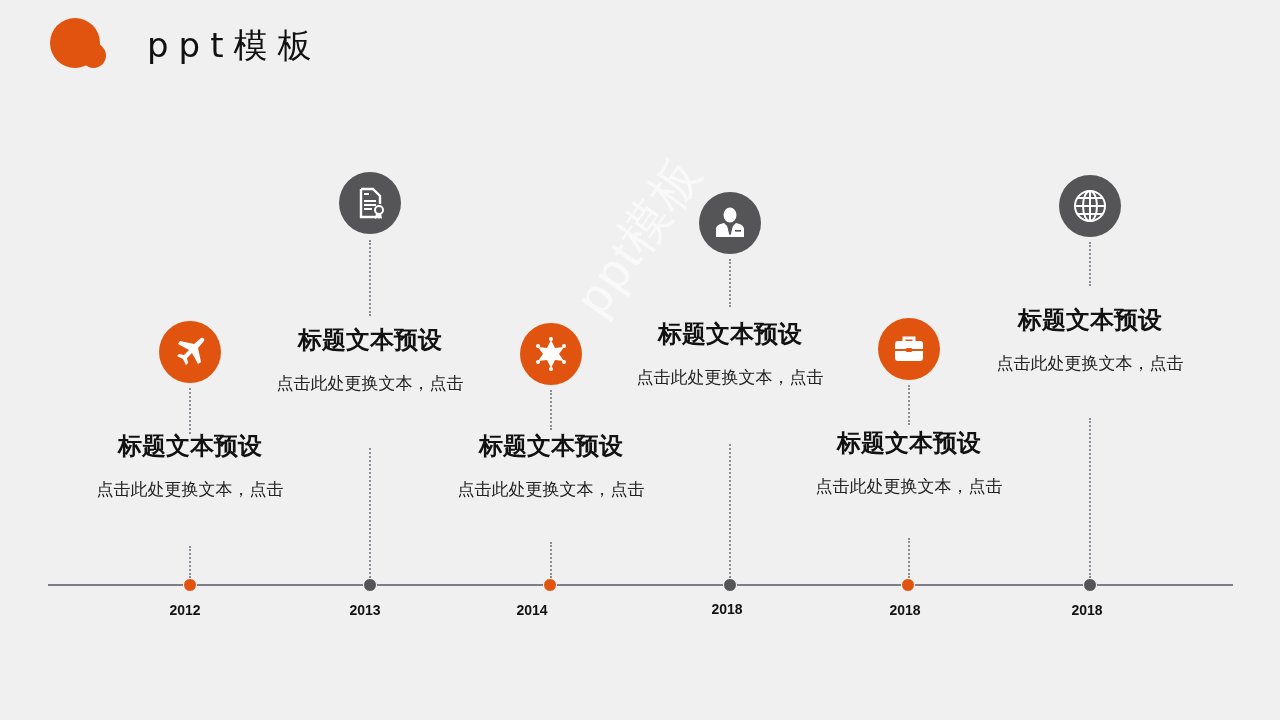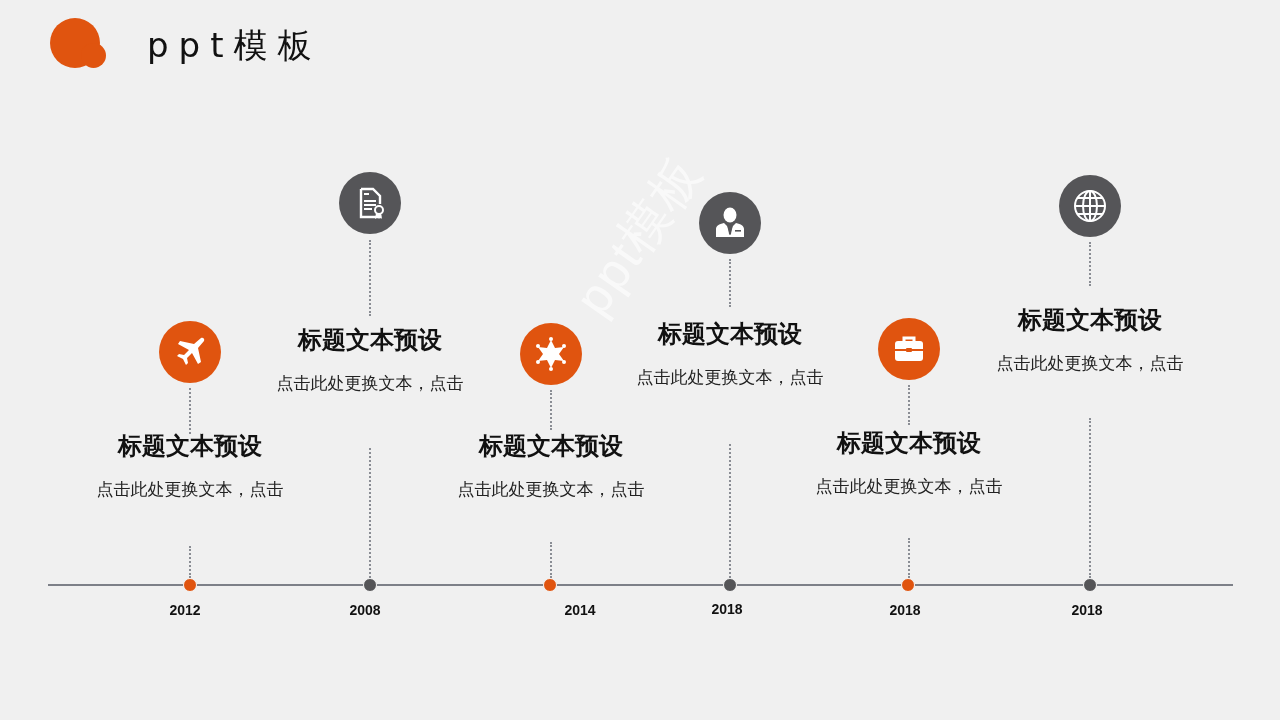--- a/index.html
+++ b/index.html
@@ -66,21 +66,21 @@
       <path fill="#fff" d="M26 30l-1 6 3-2 1 2 1-2 2 2-1-6z"></path>
     </svg>
   </div>
   <div class="vline" style="left:370px; top:240px; height:76px;"></div>
   <div class="card" style="left:370px; top:324px;">
     <p class="card-title">标题文本预设</p>
     <p class="card-desc">点击此处更换文本，点击</p>
   </div>
   <div class="vline" style="left:370px; top:448px; height:130px;"></div>
   <div class="dot" style="left:370px; background:#555558;"></div>
-  <div class="year" style="left:365px;">2008</div>
+  <div class="year" style="left:365px;">2013</div>
 </div>
 
 <div>
   <div class="icon-circle" style="left:551px; top:354px; background:#e0540f;">
     <svg viewBox="0 0 40 40">
       <polygon fill="#fff" points="20,6 24,14 33,13 28,20 33,27 24,26 20,34 16,26 7,27 12,20 7,13 16,14"></polygon>
       <circle cx="20" cy="5" r="2" fill="#fff"></circle>
         <circle cx="20" cy="35" r="2" fill="#fff"></circle>
       <circle cx="7" cy="12" r="2" fill="#fff"></circle>
         <circle cx="33" cy="12" r="2" fill="#fff"></circle>
@@ -88,21 +88,21 @@
         <circle cx="33" cy="28" r="2" fill="#fff"></circle>
     </svg>
   </div>
   <div class="vline" style="left:551px; top:390px; height:40px;"></div>
   <div class="card" style="left:551px; top:430px;">
     <p class="card-title">标题文本预设</p>
     <p class="card-desc">点击此处更换文本，点击</p>
   </div>
   <div class="vline" style="left:551px; top:542px; height:36px;"></div>
   <div class="dot" style="left:550px; background:#e0540f;"></div>
-  <div class="year" style="left:580px;">2014</div>
+  <div class="year" style="left:532px;">2014</div>
 </div>
 
 <div>
   <div class="icon-circle" style="left:730px; top:223px; background:#555558;">
     <svg viewBox="0 0 40 40">
       <ellipse cx="20" cy="12" rx="6.5" ry="7.5" fill="#fff"></ellipse>
       <path fill="#fff" d="M6 34v-8c0-3 3-5 8-6l3 3 3 9 3-9 3-3c5 1 8 3 8 6v8z"></path>
       <path fill="#555558" d="M19 22h2l1 2-1 7-1 1-1-1-1-7z"></path>
       <rect x="25" y="27" width="6" height="1.6" fill="#555558"></rect>
     </svg>

